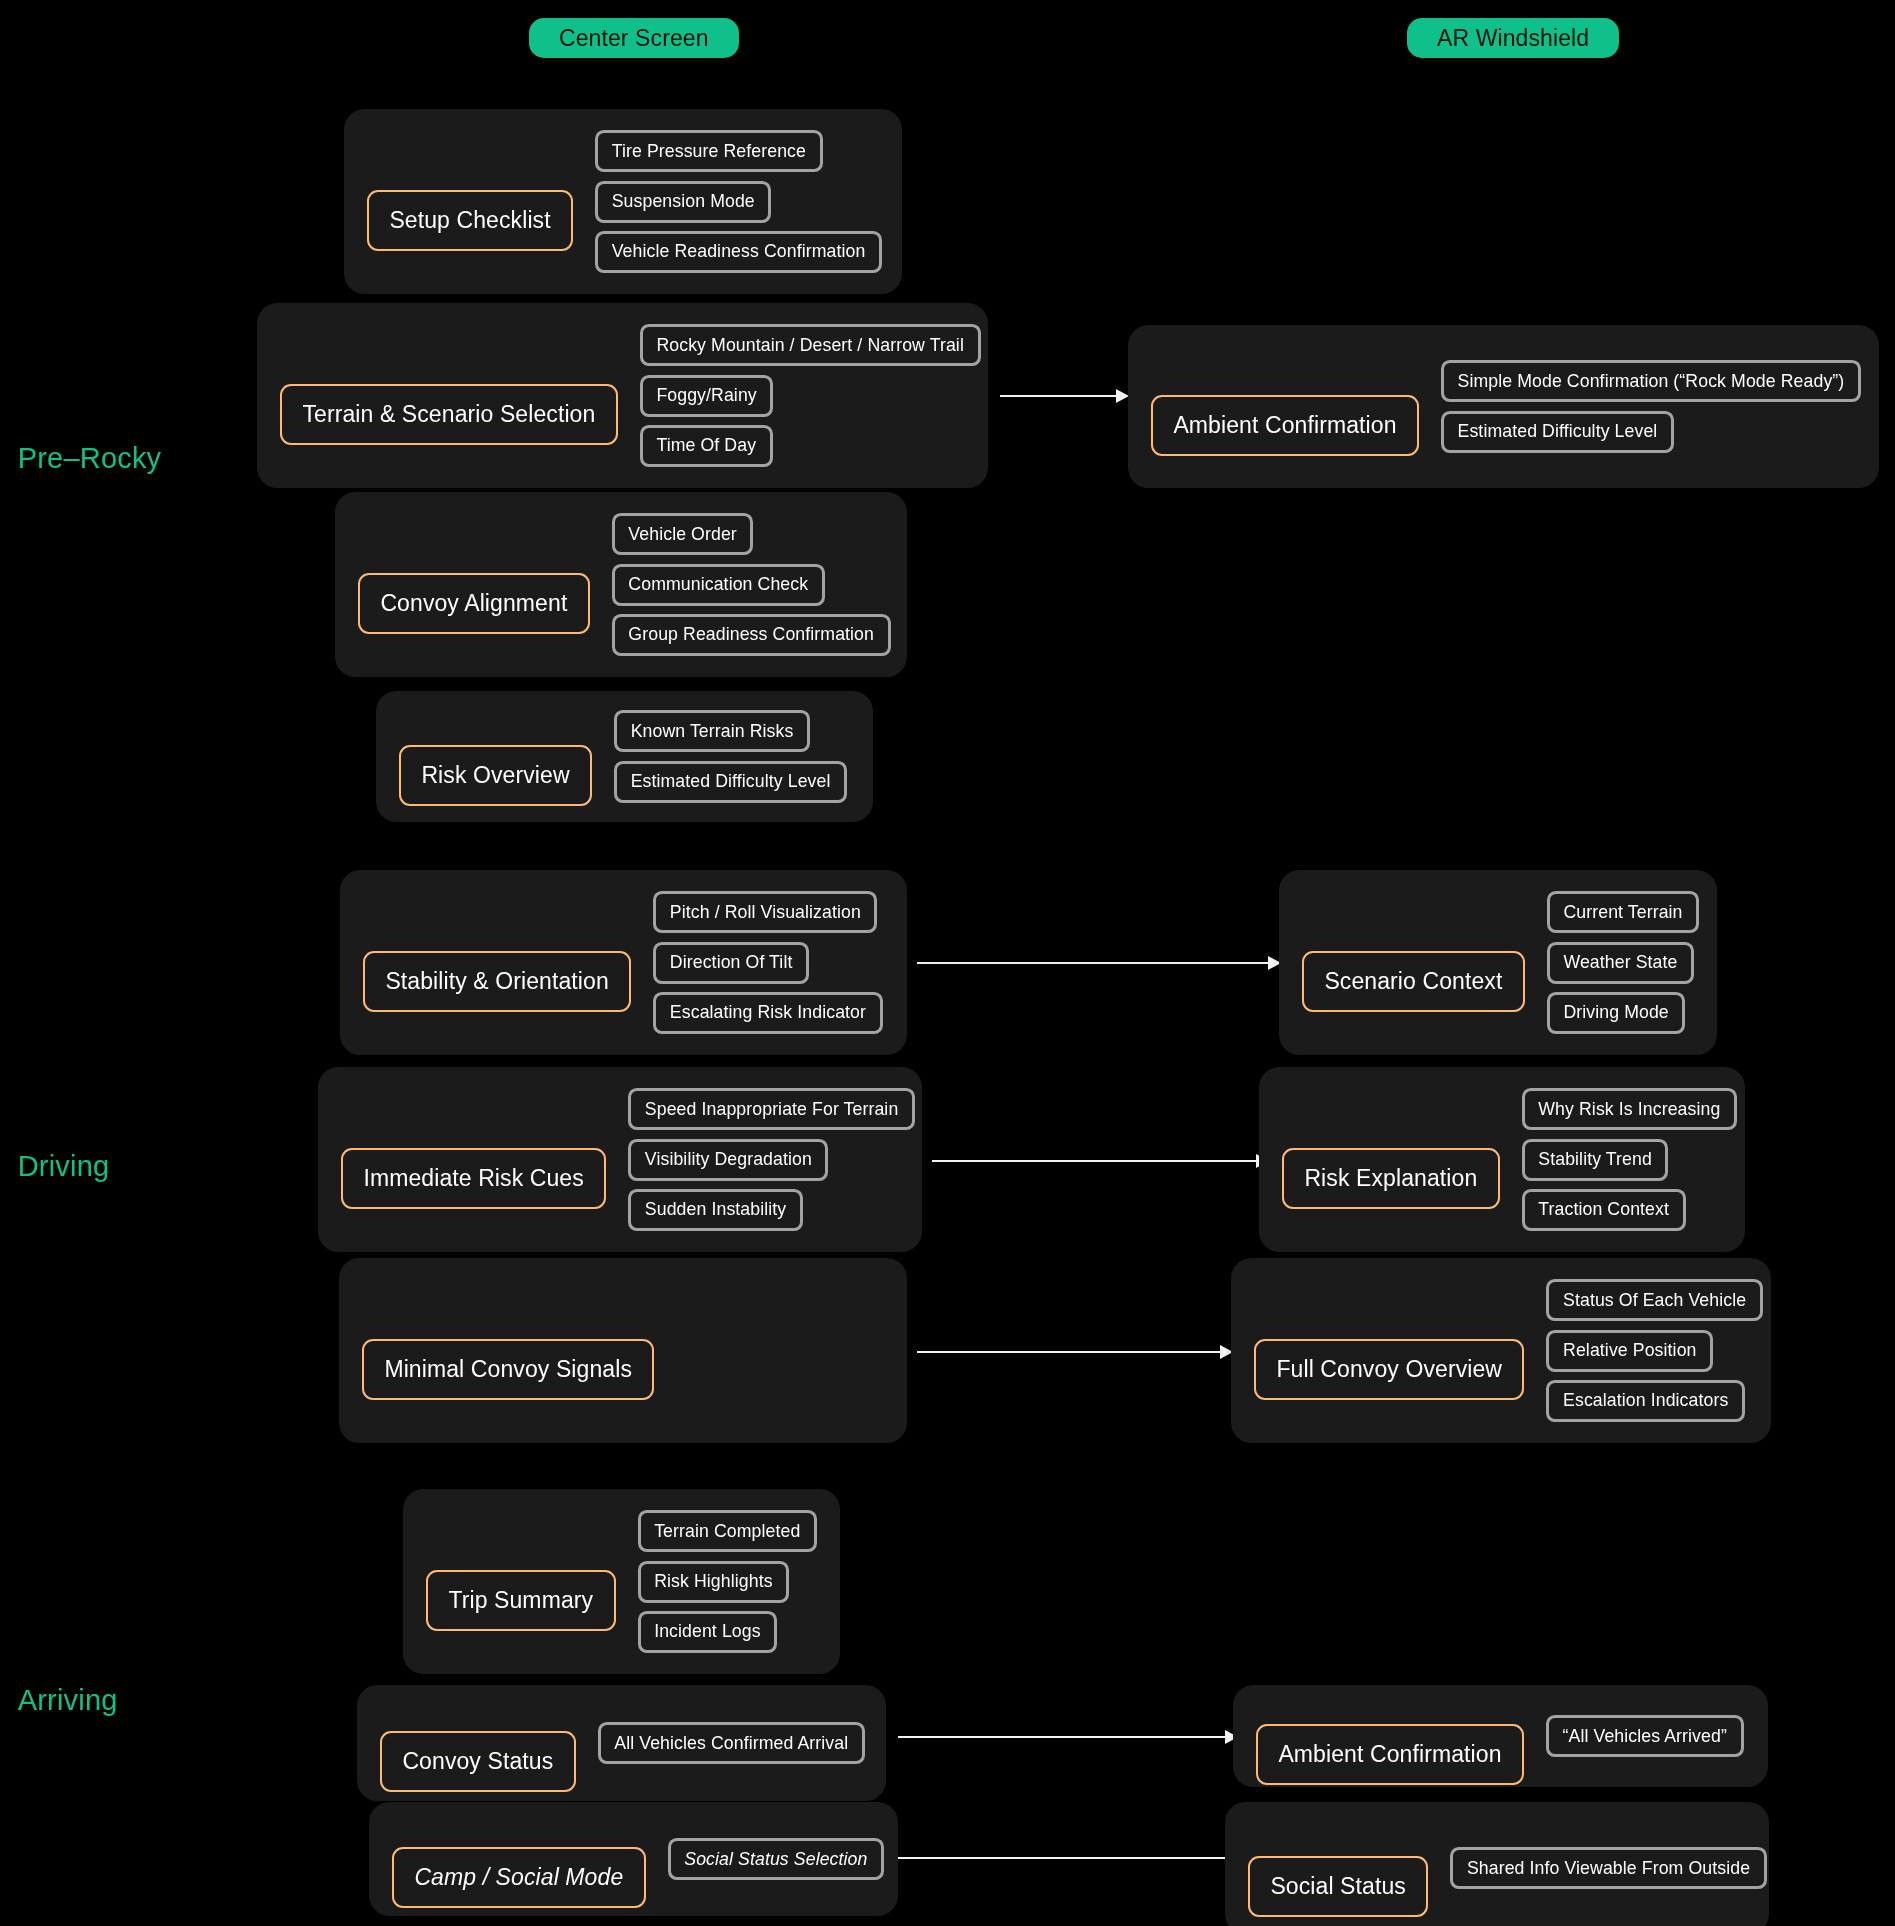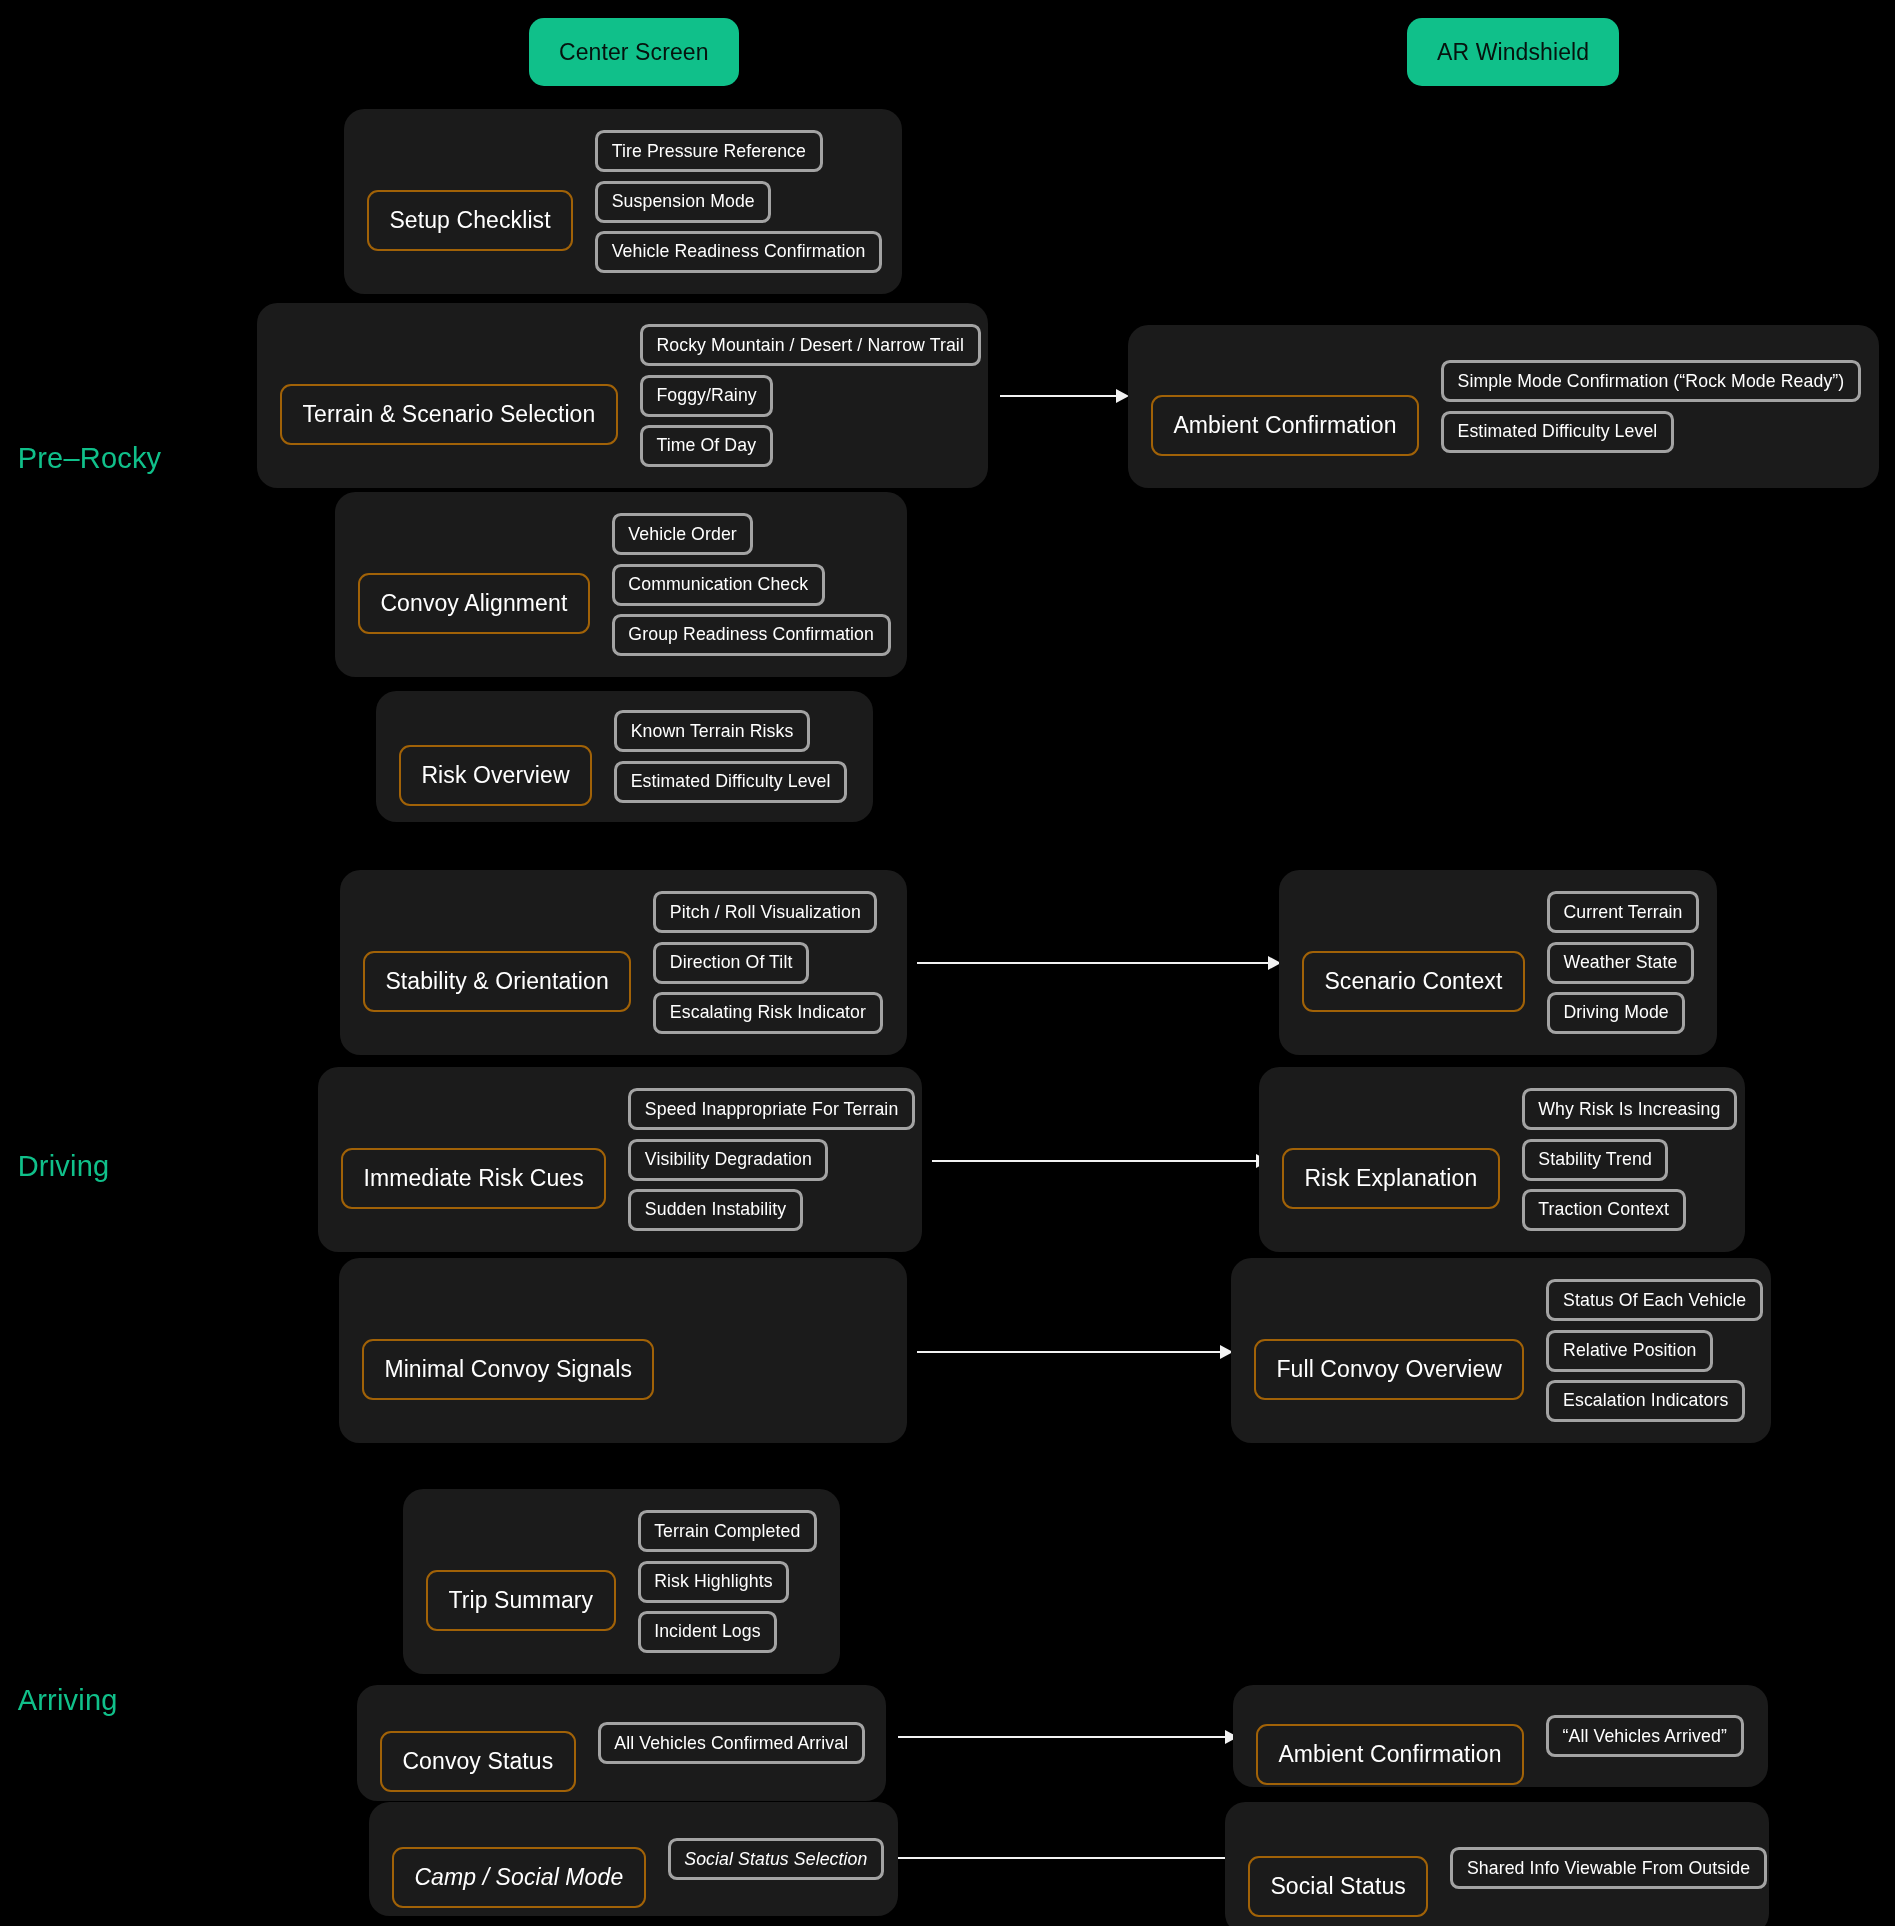--- a/index.html
+++ b/index.html
@@ -22,21 +22,21 @@
     position: absolute;
     background: #10c08a;
     color: #06130e;
     border-radius: 15px;
     font-size: 23px;
     font-weight: 500;
     letter-spacing: 0.1px;
     display: flex;
     align-items: center;
     justify-content: center;
-    height: 68px;
+    height: 40px;
     padding: 0 30px;
     white-space: nowrap;
   }
   #pill-center { left: 529px; top: 18.4px; }
   #pill-ar     { left: 1407px; top: 18.4px; }
 
   
   .stage-label {
     position: absolute;
     color: #10c08a;
@@ -57,21 +57,21 @@
   }
   .group-inner {
     display: flex;
     align-items: center;
     gap: 22px;
     width: 100%;
   }
 
   
   .node-main {
-    border: 2px solid #a16207;
+    border: 2px solid #fdba74;
     border-radius: 11px;
     color: #ffffff;
     font-size: 23px;
     font-weight: 400;
     letter-spacing: 0.1px;
     padding: 15px 20.4px;
     white-space: nowrap;
     background: transparent;
     display: inline-flex;
     align-items: center;

